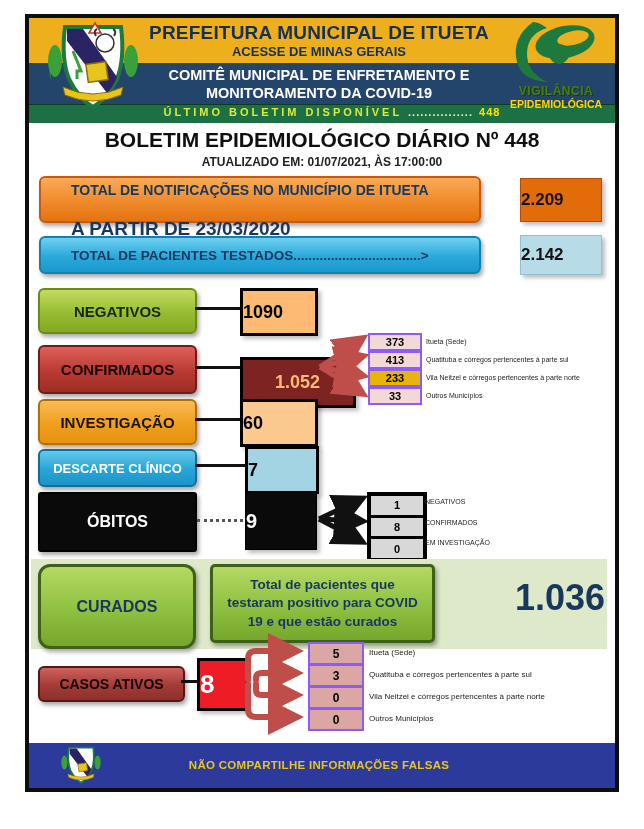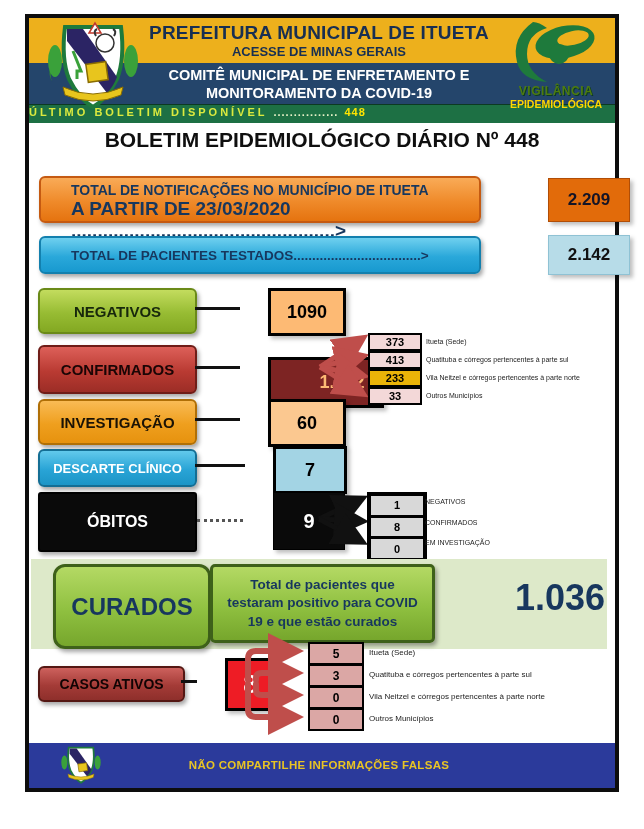--- a/index.html
+++ b/index.html
@@ -7,31 +7,31 @@
         font-family:"Liberation Sans",sans-serif;}
   .frame{position:absolute;left:25px;top:14px;width:586px;height:770px;border:4px solid #0d0d0d;background:#ffffff;}
   
   .band-yellow{position:absolute;left:0;top:0;width:100%;height:45px;background:#edb01c;}
   .band-blue{position:absolute;left:0;top:45px;width:100%;height:41px;background:#24456b;}
   .band-green{position:absolute;left:0;top:86px;width:100%;height:18px;background:#1d7044;border-top:1px solid #0c3a22;}
   .hdr-t1{position:absolute;left:90px;top:4px;width:400px;text-align:center;font-size:19px;font-weight:bold;color:#182f52;letter-spacing:.2px;}
   .hdr-t2{position:absolute;left:90px;top:26px;width:400px;text-align:center;font-size:13px;font-weight:bold;color:#182f52;}
   .hdr-c1{position:absolute;left:90px;top:49px;width:400px;text-align:center;font-size:14.5px;font-weight:bold;color:#ffffff;}
   .hdr-c2{position:absolute;left:90px;top:67px;width:400px;text-align:center;font-size:14.5px;font-weight:bold;color:#ffffff;}
-  .hdr-g{position:absolute;left:0;top:88px;width:100%;font-size:11px;font-weight:bold;color:#dcea3e;letter-spacing:3px;}
+  .hdr-g{position:absolute;left:10px;top:88px;width:100%;text-align:center;font-size:11px;font-weight:bold;color:#dcea3e;letter-spacing:3px;}
   .hdr-g .dots{color:#e8f2c8;letter-spacing:1px;}
   .hdr-g .num{color:#ffe400;letter-spacing:1px;}
   
   .btn{position:absolute;border-radius:6px;display:flex;align-items:center;justify-content:center;
-       font-weight:bold;box-shadow:2px 3px 4px rgba(0,0,0,.35);}
-  .vbox{position:absolute;border:3px solid #000;display:flex;align-items:center;justify-content:center;
-        font-weight:bold;box-shadow:3px 3px 4px rgba(0,0,0,.25);margin-left:28px;}
+       font-weight:bold;box-shadow:2px 3px 4px rgba(0,0,0,.35);gap:20px;}
+  .vbox{position:absolute;border:3px solid #000;display:flex;align-items:center;justify-content:flex-start;
+        font-weight:bold;box-shadow:3px 3px 4px rgba(0,0,0,.25);}
   .conn{position:absolute;height:3px;background:#111;}
   .conn-dot{position:absolute;height:0;border-top:3px dotted #555;}
-  .mini{position:absolute;border:2px solid #000000;display:flex;align-items:center;justify-content:center;font-weight:bold;}
+  .mini{position:absolute;border:2px solid #8b5cf6;display:flex;align-items:center;justify-content:center;font-weight:bold;}
   .mlab{position:absolute;font-size:7px;color:#222;white-space:nowrap;}
   .ov{position:absolute;overflow:visible;}
   .title{position:absolute;left:0;top:110px;width:100%;text-align:center;font-size:21px;font-weight:bold;color:#0f0f0f;}
   .subtitle{position:absolute;left:0;top:137px;width:100%;text-align:center;font-size:12px;font-weight:bold;color:#222;}
   
   .footer{position:absolute;left:0;bottom:0;width:100%;height:45px;background:#2b3a9b;}
   .f-warn{position:absolute;left:90px;top:16px;width:400px;text-align:center;font-size:11.5px;font-weight:bold;color:#e8c424;letter-spacing:.3px;}
   .f-right{position:absolute;right:6px;top:1px;text-align:right;color:#fff;font-size:8.5px;line-height:10.5px;}
   .f-right .acc{color:#f2c81e;font-weight:bold;font-size:9px;}
   .icn{display:inline-block;width:9px;height:9px;border-radius:2px;vertical-align:-1px;margin-right:2px;text-align:center;line-height:9px;}
@@ -80,20 +80,21 @@
           <ellipse cx="62" cy="22" rx="30" ry="16" fill="#1e7a3c" transform="rotate(-12 62 22)"></ellipse>
           <ellipse cx="70" cy="18" rx="16" ry="7" fill="#edb01c" transform="rotate(-12 70 18)"></ellipse>
           <circle cx="56" cy="34" r="10" fill="#1e7a3c"></circle>
         </svg>
         <div style="position:absolute;left:0;top:64px;width:106px;text-align:center;font-size:12px;font-weight:bold;color:#4d7c0f;text-shadow:1px 1px 0 #0c3a22;letter-spacing:.5px;">VIGILÂNCIA</div>
         <div style="position:absolute;left:0;top:78px;width:106px;text-align:center;font-size:10.5px;font-weight:bold;color:#ffd600;">EPIDEMIOLÓGICA</div>
       </div>
     </div>
 
     <div class="title">BOLETIM EPIDEMIOLÓGICO DIÁRIO Nº 448</div>
+    <div class="subtitle">ATUALIZADO EM: 01/07/2021, ÀS 17:00:00</div>
 
     <div class="btn" style="left:10px;top:158px;width:442px;height:47px;background:linear-gradient(#f9ab57,#ef8a2a 55%,#e5730f);border:2px solid #c55a11;align-items:flex-start;justify-content:flex-start;flex-direction:column;padding:4px 0 0 30px;box-sizing:border-box;">
       <div style="font-size:14px;color:#17375e;">TOTAL DE NOTIFICAÇÕES NO MUNICÍPIO DE ITUETA</div>
       <div style="font-size:19px;color:#17375e;">A PARTIR DE 23/03/2020 ..................................................&gt;</div>
     </div>
     <div class="vbox" style="left:491px;top:160px;width:80px;height:42px;background:#e26b0a;border:1px solid #b14d05;font-size:17px;color:#141426;">
       <span>2.209</span>
     </div>
 
     <div class="btn" style="left:10px;top:218px;width:442px;height:38px;background:linear-gradient(#6fd0ef,#2aa8da 55%,#1899cf);border:2px solid #1380ae;justify-content:flex-start;padding-left:30px;box-sizing:border-box;">
@@ -192,21 +193,21 @@
         </div>
       <div style="flex:1;background:#d8d8d8;display:flex;align-items:center;justify-content:center;font-weight:bold;font-size:11px;">
           <span>0</span>
         </div>
     </div>
     <div class="mlab" style="left:396px;top:480px;">NEGATIVOS</div>
     <div class="mlab" style="left:396px;top:501px;">CONFIRMADOS</div>
     <div class="mlab" style="left:396px;top:521px;">EM INVESTIGAÇÃO</div>
 
     <div style="position:absolute;left:2px;top:541px;width:576px;height:90px;background:#dde9c9;">
-      <div class="btn" style="left:7px;top:5px;width:152px;height:79px;background:linear-gradient(#b4d964,#8fc040 55%,#76a62c);border:3px solid #3e611a;font-size:24px;color:#17375e;border-radius:12px;margin-left:15px;">
+      <div class="btn" style="left:7px;top:5px;width:152px;height:79px;background:linear-gradient(#b4d964,#8fc040 55%,#76a62c);border:3px solid #3e611a;font-size:16px;color:#17375e;border-radius:12px;">
         <span>CURADOS</span>
       </div>
       <div class="btn" style="left:179px;top:5px;width:225px;height:79px;background:linear-gradient(#b4d964,#8fc040 55%,#76a62c);border:3px solid #3e611a;border-radius:5px;padding:0 8px;box-sizing:border-box;">
         <span style="font-size:13.5px;color:#17375e;text-align:center;line-height:1.35;">Total de pacientes que testaram positivo para COVID 19 e que estão curados</span>
       </div>
       <div style="position:absolute;left:428px;top:18px;width:146px;text-align:right;font-size:36px;font-weight:bold;color:#17375e;">
         <span>1.036</span>
       </div>
     </div>
 

